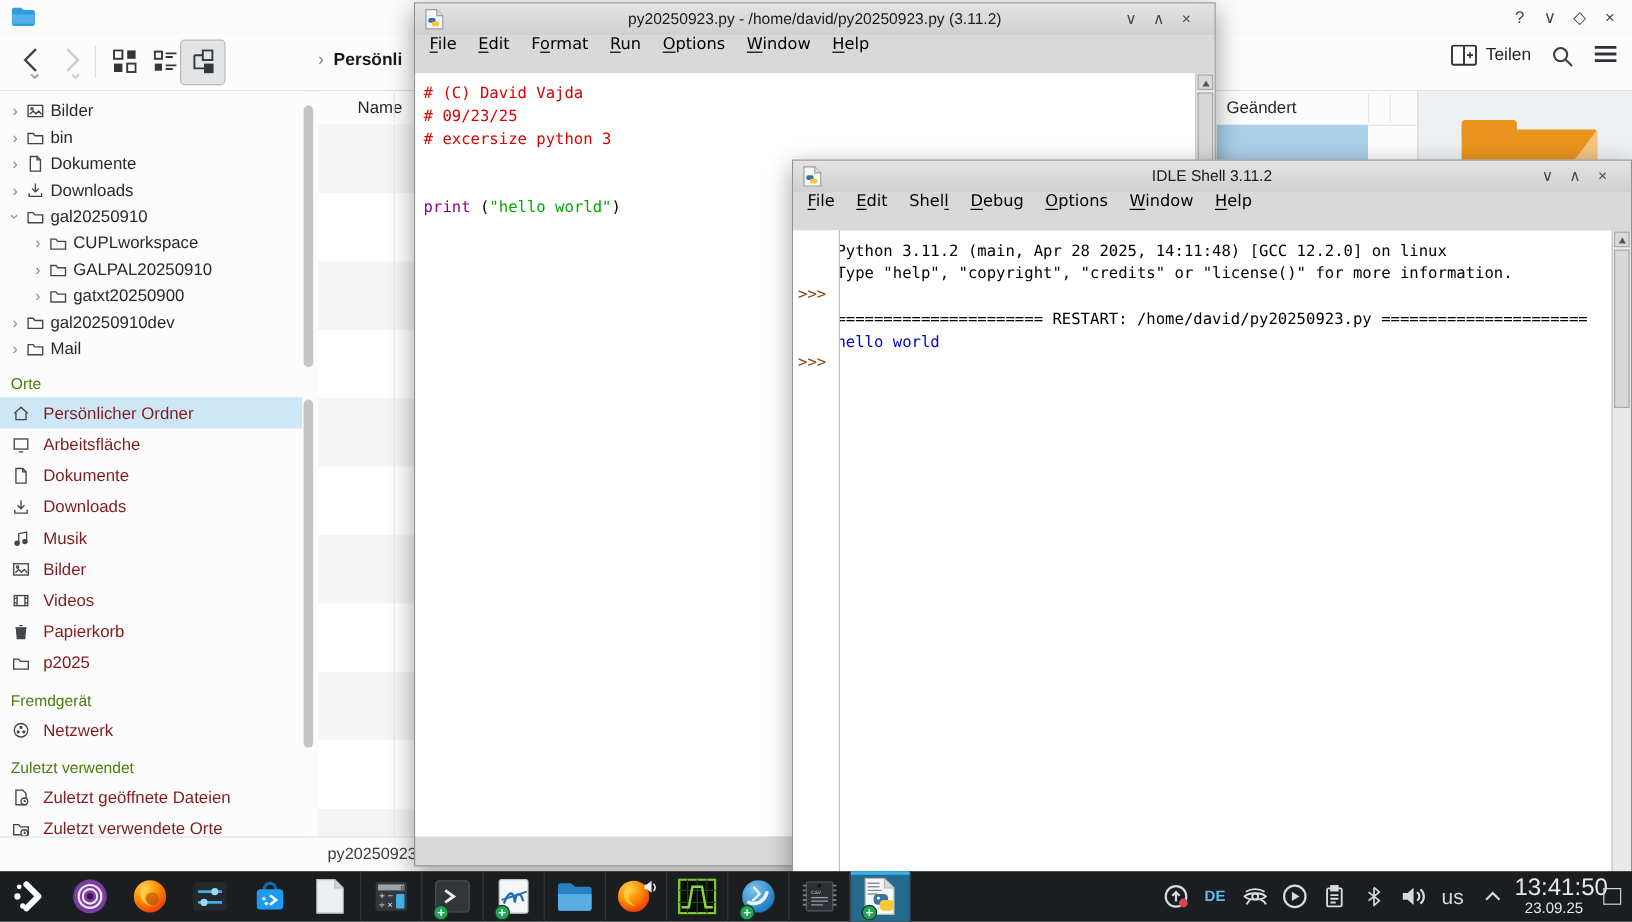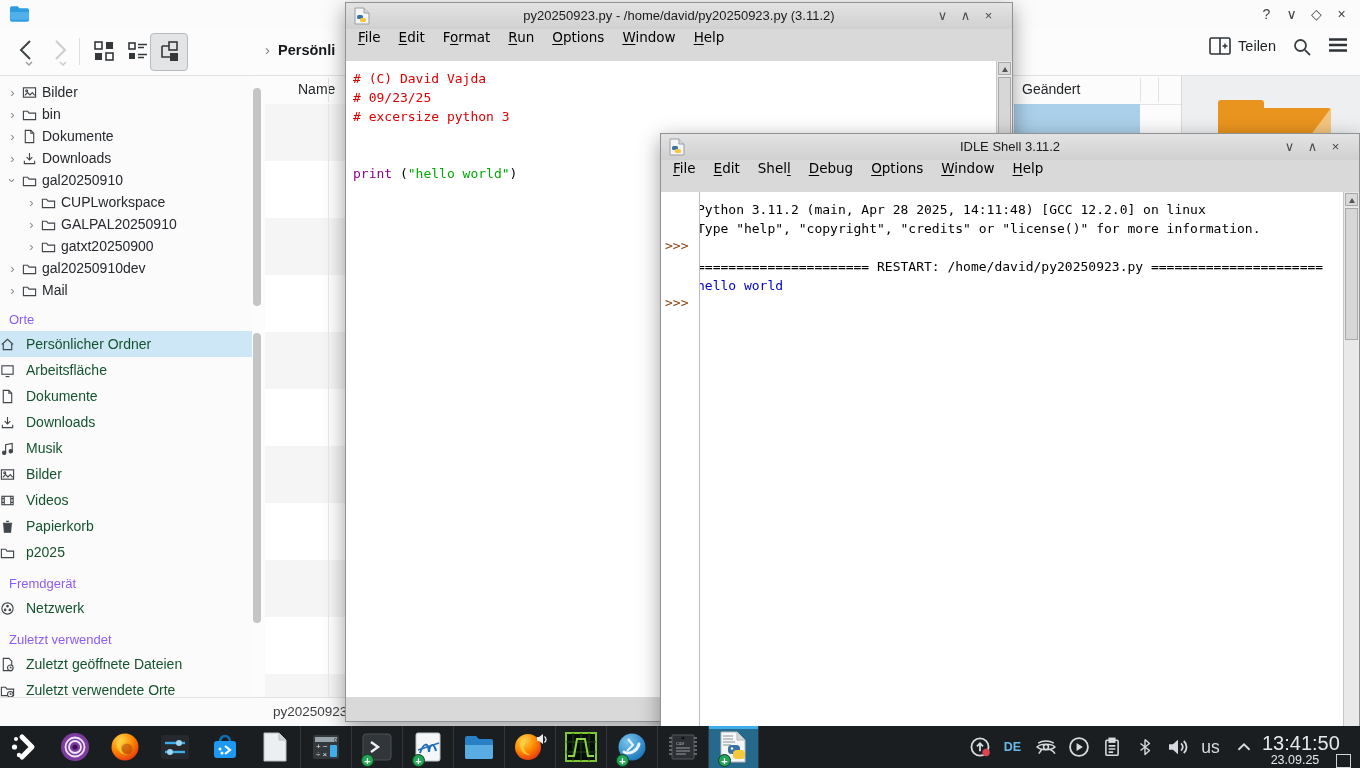--- a/index.html
+++ b/index.html
@@ -24,22 +24,22 @@
   .crumb b{font-weight:bold}
   .dv-actions{position:absolute;right:12px;top:9px;display:flex;align-items:flex-start;gap:16px}
   .share{display:flex;align-items:center;gap:7px;font-size:14.5px;color:#1f2327}
   
   .dv-sidebar{position:absolute;left:0;top:76px;width:252px;bottom:0;background:#fbfbfc;padding-top:5px;box-sizing:border-box;overflow:hidden}
   .tree-row{height:22px;display:flex;align-items:center;font-size:14px;color:#26292d}
   .tree-row .exp{width:13px;color:#85898d;font-size:13px;display:inline-block;text-align:center}
   .tree-row .exp.open{transform:rotate(90deg)}
   .tree-row .ti{width:20px;display:flex;justify-content:center}
   .tree-row .tl{margin-left:3px;white-space:nowrap}
-  .place-header{font-size:13px;color:#8b5cf6;padding:11px 0 4px 9px}
-  .place-row{height:26px;display:flex;align-items:center;font-size:14px;color:#14532d}
+  .place-header{font-size:13px;color:#4d7c0f;padding:11px 0 4px 9px}
+  .place-row{height:26px;display:flex;align-items:center;padding-left:10px;font-size:14px;color:#7f1d1d}
   .place-row.selected{background:#cde7f7}
   .place-row .pi{width:26px;display:flex;justify-content:flex-start}
   .sb-thumb{position:absolute;width:8px;left:253px;background:#c3c5c7;border-radius:4px}
   
   .dv-listheader{position:absolute;left:265px;top:76px;height:28px;width:916px;background:#fcfcfc;border-bottom:1px solid #e3e4e6;font-size:14px;color:#232629}
   .dv-listheader .col{position:absolute;top:5px}
   .hline{position:absolute;top:2px;width:1px;height:24px;background:#e0e1e3}
   .dv-rows{position:absolute;left:265px;top:104px;width:80px;height:593px;overflow:hidden}
   .dv-row{height:57px}
   .dv-row:nth-child(odd){background:#f5f5f6}
@@ -86,21 +86,21 @@
 
   
   #taskbar{position:absolute;left:0;top:726px;width:1360px;height:42px;background:#1b1e21;z-index:20;display:flex;align-items:center}
   .tb-item{width:50px;height:42px;display:flex;align-items:center;justify-content:center;position:relative}
   .task{width:51px;height:42px;display:flex;align-items:center;justify-content:center;position:relative;border-left:1px solid #32373c;box-sizing:border-box}
   .task:last-child{border-right:1px solid #32373c}
   .task.active{background:#256a8c}
   .task.active:before{content:"";position:absolute;left:0;top:0;right:0;height:3px;background:#3daee9}
   .badge{position:absolute;left:9px;bottom:1px;width:13px;height:13px;border-radius:50%;background:#23a556;color:#fff;
     font-size:11px;line-height:12px;text-align:center;font-weight:bold;border:1px solid #0e3f20;box-sizing:border-box}
-  #tray{margin-left:auto;display:flex;align-items:flex-end}
+  #tray{margin-left:auto;display:flex;align-items:center}
   .tray-item{width:33px;height:42px;display:flex;align-items:center;justify-content:center}
   .tray-de{color:#69b9e8;font-weight:bold;font-size:12.5px}
   .tray-us{color:#d7dadd;font-size:17.5px}
   #clock{width:66px;color:#e6e9eb;text-align:center;line-height:1.1;margin:0 2px}
   #clock .t{font-size:20px}
   #clock .d{font-size:12.5px}
   #showdesk{width:13px;height:12px;border:1px solid #cfd3d6;margin:0 9px 0 6px}
 </style>
 </head>
 <body>

